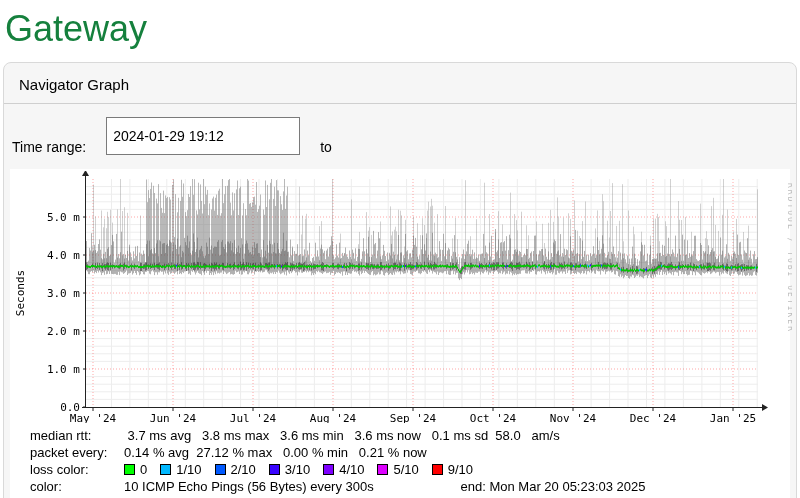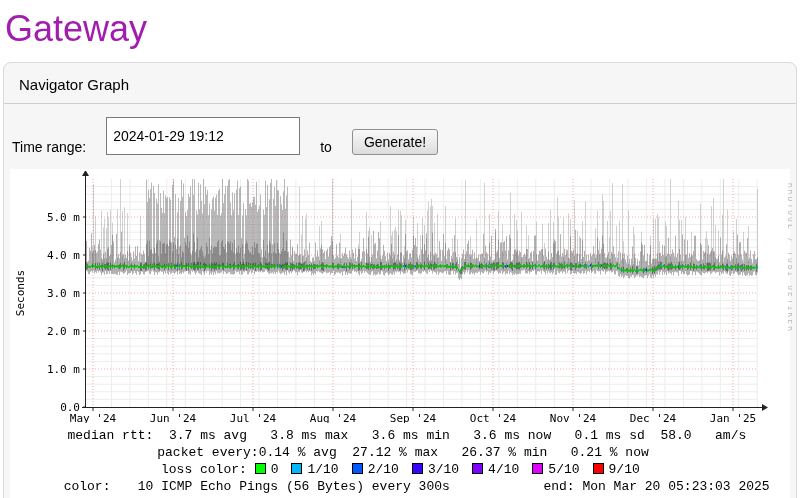--- a/index.html
+++ b/index.html
@@ -1,49 +1,48 @@
 <!DOCTYPE html>
 <html><head>
 <meta charset="utf-8">
 <style>
   * { box-sizing: border-box; }
   html,body { margin:0; padding:0; background:#fff; width:800px; height:498px; overflow:hidden;
     font-family:"Liberation Sans", sans-serif; color:#000; }
-  h1 { font-size:36px; font-weight:400; margin:8px 0 12px 5px; color:#a21caf; }
+  h1 { font-size:36px; font-weight:400; margin:8px 0 12px 5px; color:#15803d; }
   .panel { margin:0 3px; background:#f6f6f6; border:1px solid #d9d9d9; border-radius:8px; min-height:429px; }
   .panel-header { padding:13px 15px 10px 15px; font-size:15px; border-bottom:1px solid #cfcfcf; }
   .timerange { display:flex; align-items:flex-end; gap:20px; padding:13px 8px 8px 8px; font-size:14px; }
   .timerange input { width:194px; height:24px; border:1px solid #7a7a7a; background:#fff; padding:18px 6px;
     font-size:14px; font-family:"Liberation Sans", sans-serif; }
   .timerange button { font-size:14px; padding:3px 11px; height:26px; background:linear-gradient(#f8f8f8,#dddddd);
     border:1px solid #8f8f8f; border-radius:3px; font-family:"Liberation Sans", sans-serif; }
   .graph-block { background:#fff; margin:6px 6px 0 6px; padding:2px 0 8px 0; }
   svg.graph { display:block; }
   .axis { font:11px "DejaVu Sans Mono", monospace; fill:#000; }
   .wm { font:8px "DejaVu Sans Mono", monospace; fill:#bdbdbd; letter-spacing:2px; }
-  .stats { font-family:Liberation Mono, monospace; font-size:13px; line-height:17px; padding:4px 14px 4px 20px;text-align:center; }
+  .stats { font-family:Liberation Sans, sans-serif; font-size:13px; line-height:17px; padding:4px 14px 4px 20px; }
   .stats .lbl { display:inline-block; min-width:13ch; white-space:pre; }
   .stats .val { white-space:pre; }
   .legend-item { margin-right:13px; white-space:pre; }
   .lbox { display:inline-block; width:11px; height:11px; border:1px solid #000; margin-right:5px; vertical-align:-1px; }
   .end { margin-left:12ch; white-space:pre; }
 </style>
 </head>
 <body>
 
 <h1>Gateway</h1>
 
 <div class="panel">
   <div class="panel-header">Navigator Graph</div>
 
   <div class="timerange">
     <span>Time range:</span>
     <input type="text" value="2024-01-29 19:12" style="">
     <span>to</span>
-    <button>Generate!</button>
   </div>
 
   <div class="graph-block">
     <svg class="graph" width="782" height="252" viewBox="0 0 782 252">
         <line x1="76" y1="228.4" x2="748" y2="228.4" stroke="#ededed" stroke-width="1"></line>
         <line x1="76" y1="220.8" x2="748" y2="220.8" stroke="#ededed" stroke-width="1"></line>
         <line x1="76" y1="213.2" x2="748" y2="213.2" stroke="#ededed" stroke-width="1"></line>
         <line x1="76" y1="205.6" x2="748" y2="205.6" stroke="#ededed" stroke-width="1"></line>
         <line x1="76" y1="190.4" x2="748" y2="190.4" stroke="#ededed" stroke-width="1"></line>
         <line x1="76" y1="182.8" x2="748" y2="182.8" stroke="#ededed" stroke-width="1"></line>
@@ -2127,21 +2126,21 @@
         <text x="723" y="251" text-anchor="middle" class="axis">Jan '25</text>
         <text class="axis" transform="translate(14,122) rotate(-90)" text-anchor="middle">Seconds</text>
         <text class="wm" transform="translate(778,12) rotate(90)">RRDTOOL / TOBI OETIKER</text>
       </svg>
 
     <div class="stats">
       <div class="statline">
         <span class="lbl">median rtt:</span><span class="val"> 3.7 ms avg   3.8 ms max   3.6 ms min   3.6 ms now   0.1 ms sd  58.0   am/s</span>
       </div>
       <div class="statline">
-        <span class="lbl">packet every:</span><span class="val">0.14 % avg  27.12 % max   26.37 % min   0.21 % now</span>
+        <span class="lbl">packet every:</span><span class="val">0.14 % avg  27.12 % max   0.00 % min   0.21 % now</span>
       </div>
       <div class="statline">
         <span class="lbl">loss color:</span><span><span class="legend-item"><span class="lbox" style="background: rgb(0, 255, 0);"></span><span>0</span></span><span class="legend-item"><span class="lbox" style="background: rgb(0, 184, 255);"></span><span>1/10</span></span><span class="legend-item"><span class="lbox" style="background: rgb(0, 89, 255);"></span><span>2/10</span></span><span class="legend-item"><span class="lbox" style="background: rgb(57, 4, 255);"></span><span>3/10</span></span><span class="legend-item"><span class="lbox" style="background: rgb(126, 0, 255);"></span><span>4/10</span></span><span class="legend-item"><span class="lbox" style="background: rgb(221, 0, 255);"></span><span>5/10</span></span><span class="legend-item"><span class="lbox" style="background: rgb(255, 0, 0);"></span><span>9/10</span></span></span>
       </div>
       <div class="statline">
         <span class="lbl">color:</span><span class="val">10 ICMP Echo Pings (56 Bytes) every 300s</span><span class="end">end: Mon Mar 20 05:23:03 2025</span>
       </div>
     </div>
   </div>
 </div>

